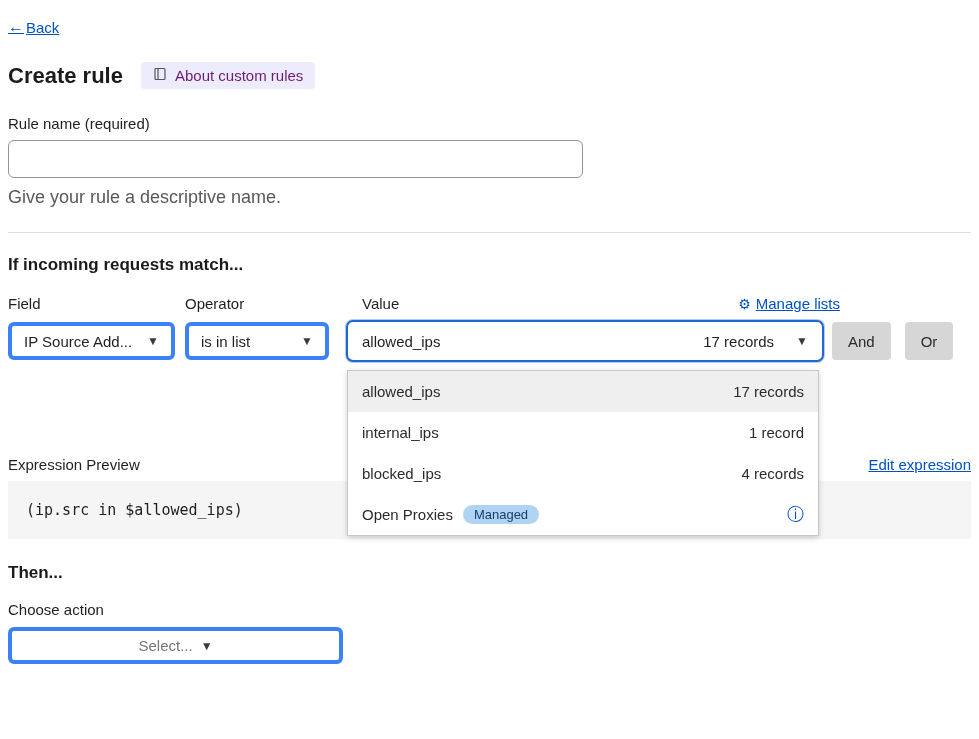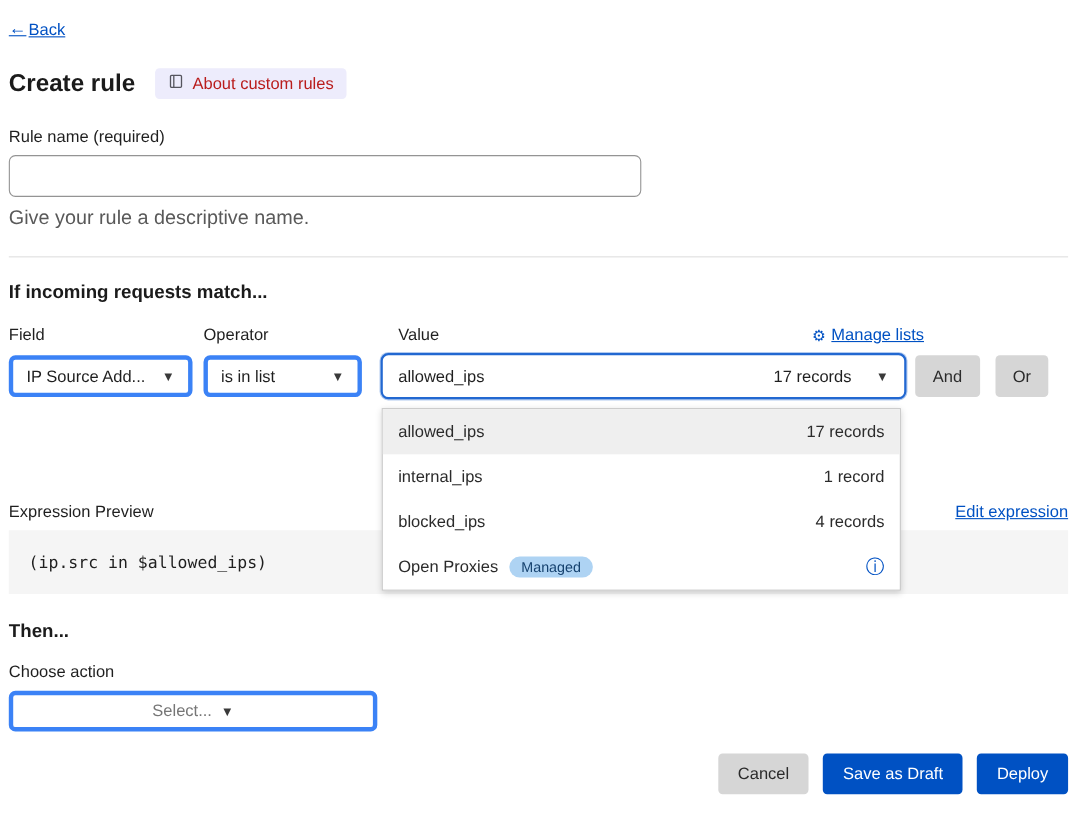--- a/index.html
+++ b/index.html
@@ -19,21 +19,21 @@
     display: inline-flex; align-items: center; gap: 2px; font-size: 15px;
   }
   .back-arrow { font-size: 16px; text-decoration: none; }
 
   
   .title-row { margin-top: 26px; display: flex; align-items: center; gap: 18px; }
   .page-title { font-size: 22px; font-weight: bold; color: #1b1b1b; }
   .about-badge {
     background: #edecfc; border-radius: 4px; padding: 5px 12px;
     display: inline-flex; align-items: center; gap: 8px;
-    color: #b91c1c; font-size: 15px; cursor: pointer;
+    color: #701a75; font-size: 15px; cursor: pointer;
   }
 
   
   .field-label { margin-top: 26px; font-size: 15px; color: #1f1f1f; }
   .rule-name-input {
     margin-top: 8px; display: block; width: 575px; height: 38px;
     border: 1px solid #949494; border-radius: 6px; padding: 0 12px;
     font-size: 15px; font-family: "Liberation Sans", sans-serif; outline: none;
   }
   .helper-text { margin-top: 9px; color: #595959; font-size: 18px; }
@@ -220,19 +220,14 @@
   </div>
   <div class="code-block">(ip.src in $allowed_ips)</div>
 
   <h2 class="section-heading then-heading">Then...</h2>
   <div class="field-label choose-action-label">Choose action</div>
   <div class="select action-select">
     <span class="placeholder-text">Select...</span>
     <span class="chevron">▼</span>
   </div>
 
-  <div class="footer-row">
-    <button class="footer-btn cancel-btn">Cancel</button>
-    <button class="footer-btn blue-btn">Save as Draft</button>
-    <button class="footer-btn blue-btn">Deploy</button>
-  </div>
 
 </div>
 
 </body></html>

